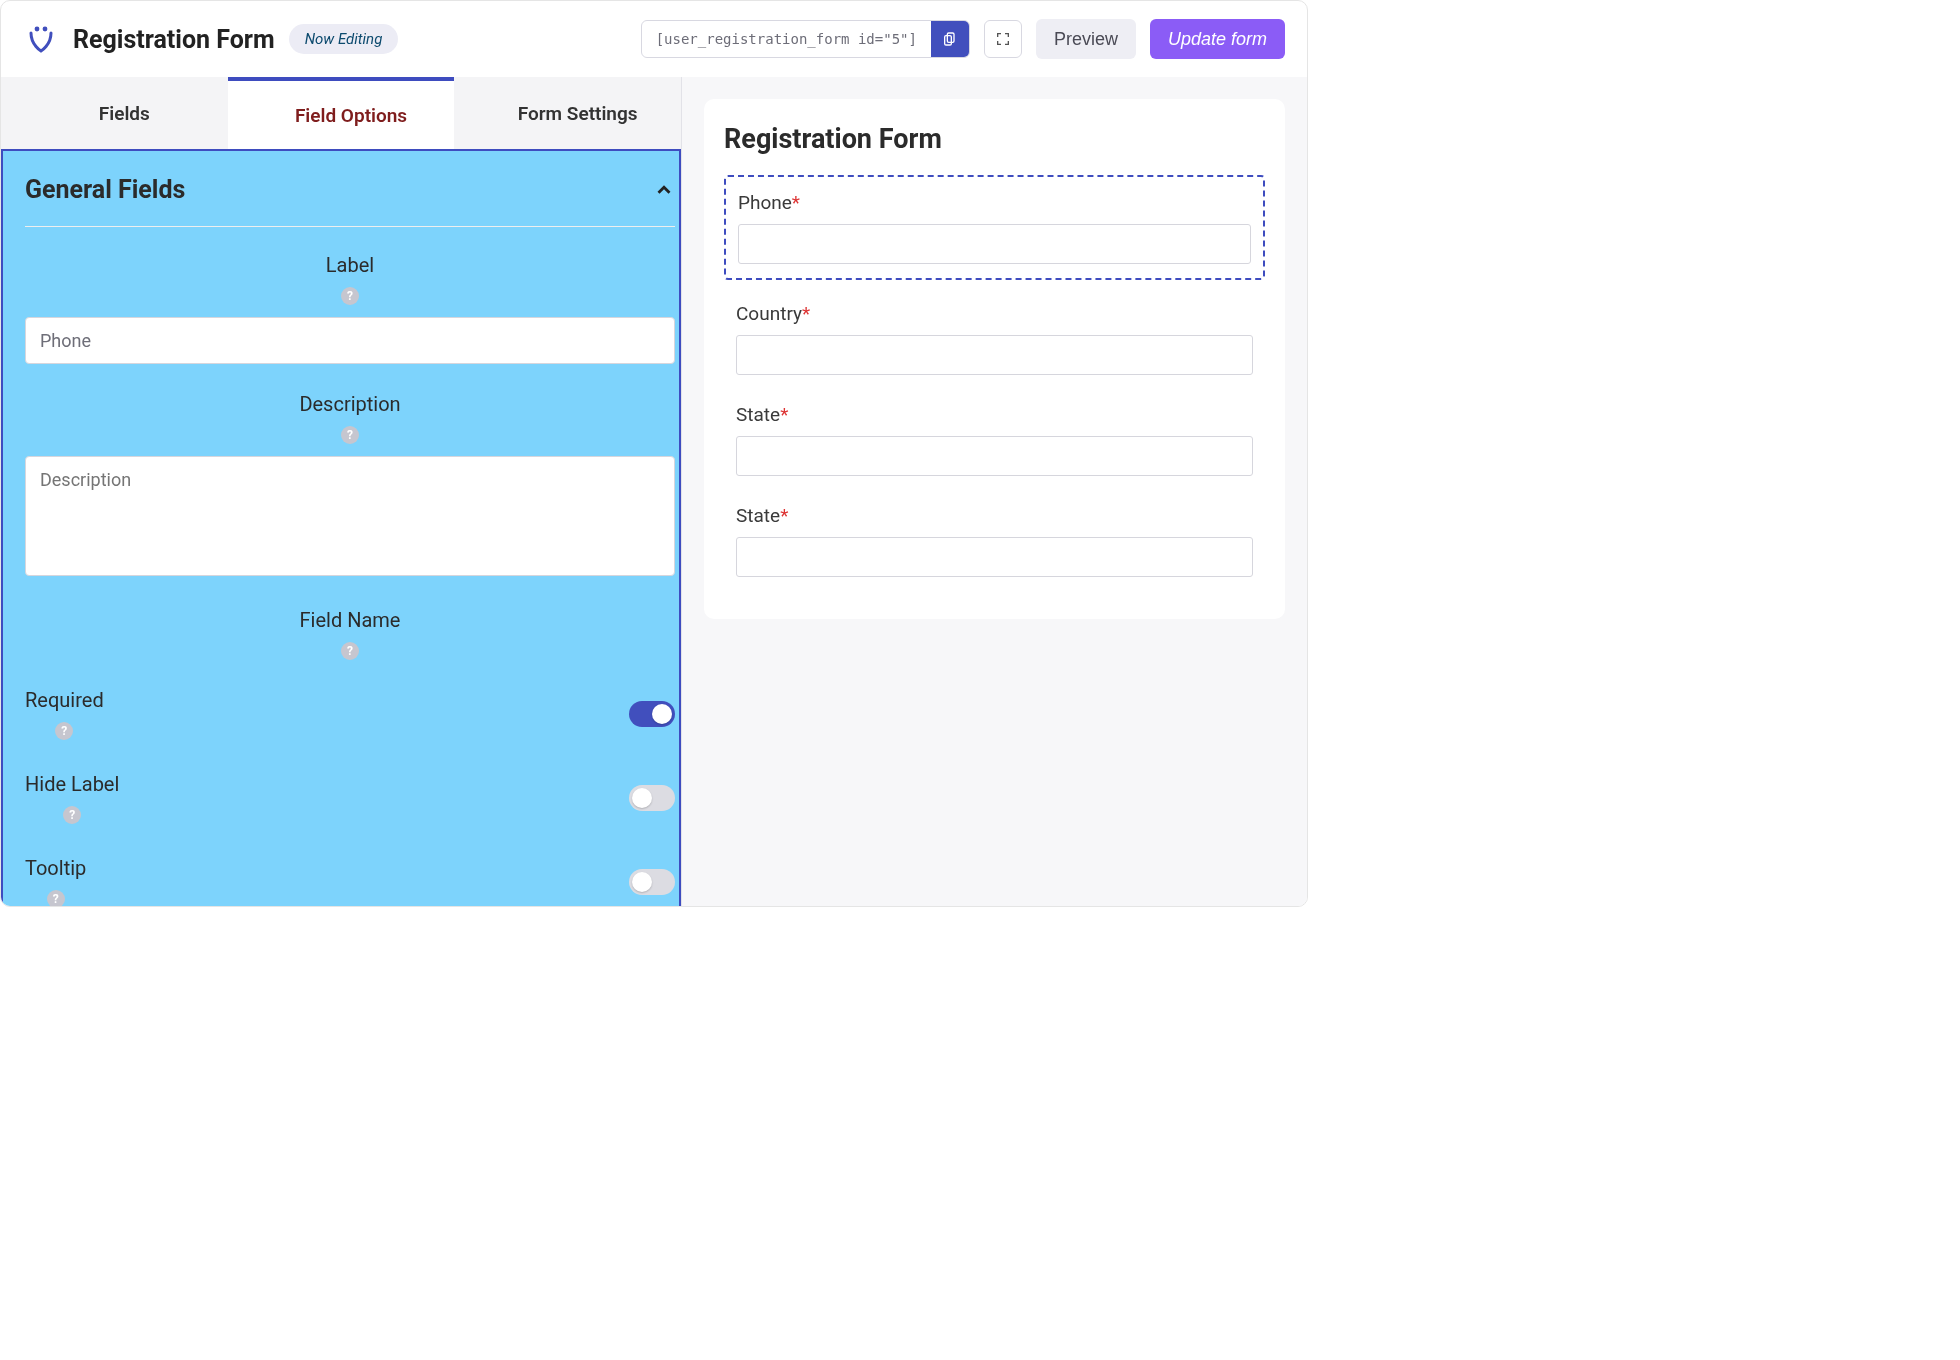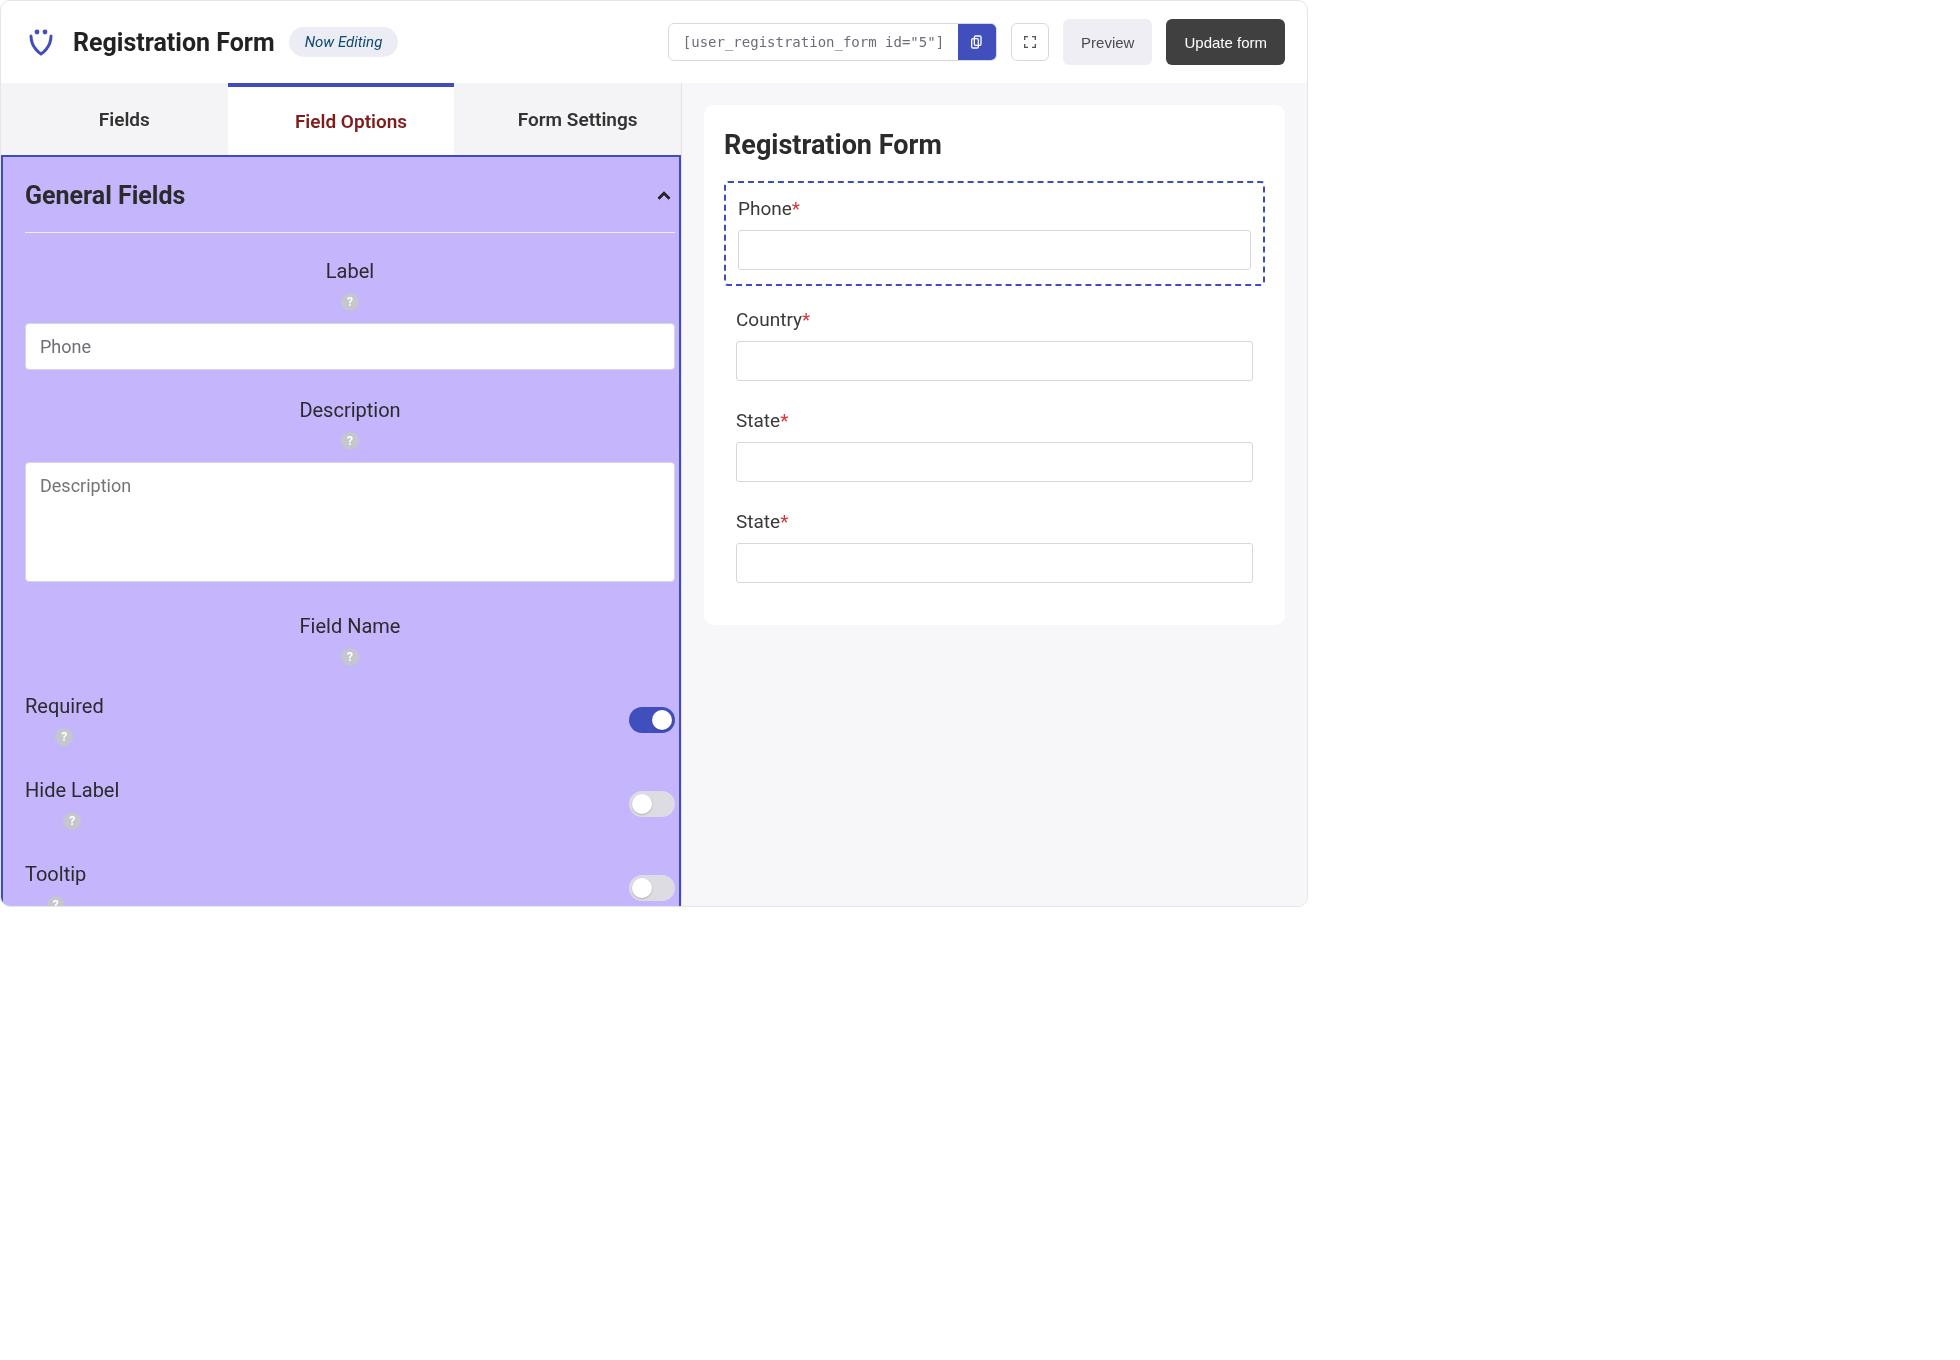--- a/index.html
+++ b/index.html
@@ -59,29 +59,29 @@
     display:flex;align-items:center;justify-content:center;
   }
   .square-btn {
     width: 38px; height: 38px;
     border: 1px solid #d8d8e1;
     border-radius: 6px;
     display:flex;align-items:center;justify-content:center;
     background:#fff;
   }
   .btn {
-    height: 46px;
+    height: 40px;
     border-radius: 6px;
     padding: 0 18px;
-    font-size: 15px;
+    font-size: 18px;
     display:flex;align-items:center;
     border: none;
   }
   .btn-preview { background:#eeeef4; color:#4a4a55; }
-  .btn-update  { background:#404040; color:#fff; font-weight:500;}
+  .btn-update  { background:#8b5cf6; color:#fff; font-weight:500;font-style:italic;}
   .main {
     display:flex;
     height: calc(100% - 74px);
   }
   .left-col {
     width: 680px;
     background:#f4f4f6;
     display:flex; flex-direction:column;
   }
   .tabs {
@@ -97,21 +97,21 @@
     cursor:pointer;
     padding-left:20px;
   }
   .tab.active {
     background:#fff;
     color:#7f1d1d;
     border-top: 4px solid #3e4cbf;
     border-left: 0; border-right:0;
   }
   .options-panel {
-    background:#c4b5fd;
+    background:#7dd3fc;
     border: 2px solid #3e4cbf;
     border-bottom: none;
     flex:1;
     padding: 24px 4px 0 22px;
     overflow-y:auto;
   }
   .section-header {
     display:flex; justify-content:space-between; align-items:center;
     padding-bottom: 22px;
     border-bottom: 1px solid #eee;

